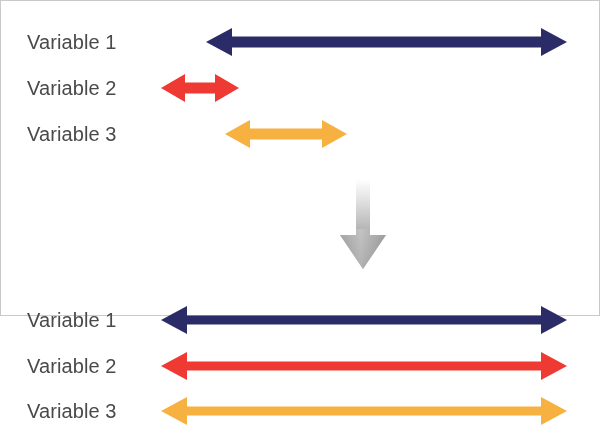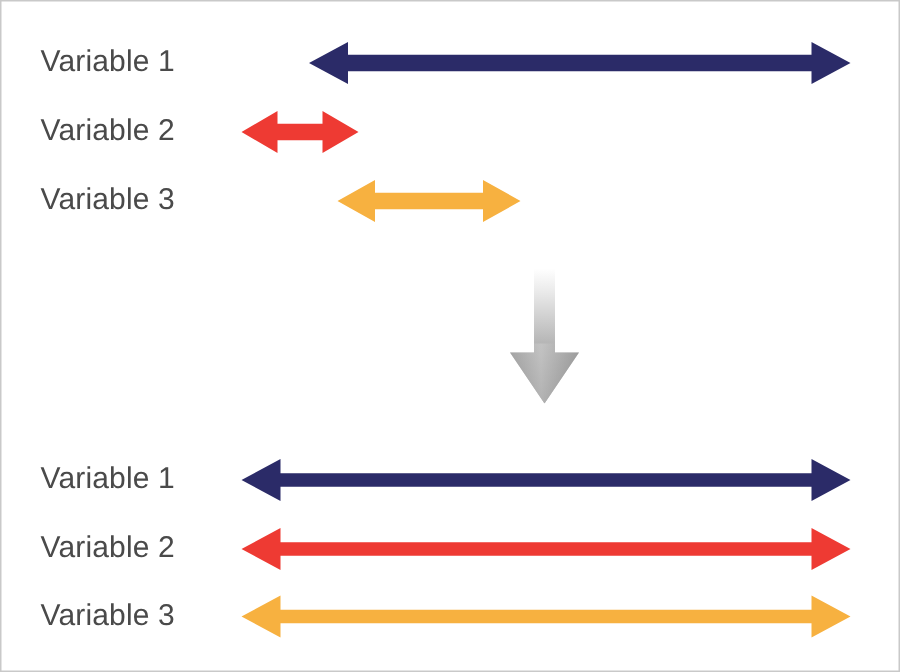--- a/index.html
+++ b/index.html
@@ -3,21 +3,21 @@
 <meta charset="utf-8">
 <style>
   html,body{margin:0;padding:0;background:#ffffff;}
   body{
     width:600px;height:448px;
     font-family:"Liberation Sans","DejaVu Sans",sans-serif;
     overflow:hidden;
   }
   #canvas{
     position:relative;
-    width:600px;height:448px;
+    width:600px;height:316px;
     box-sizing:border-box;
     background:#ffffff;
     border:1px solid #c9c9c9;
   }
   .section{position:absolute;left:0;width:600px;}
   .row{position:absolute;left:0;width:600px;height:46px;}
   .row-label{
     position:absolute;
     left:26px;
     top:50%;

